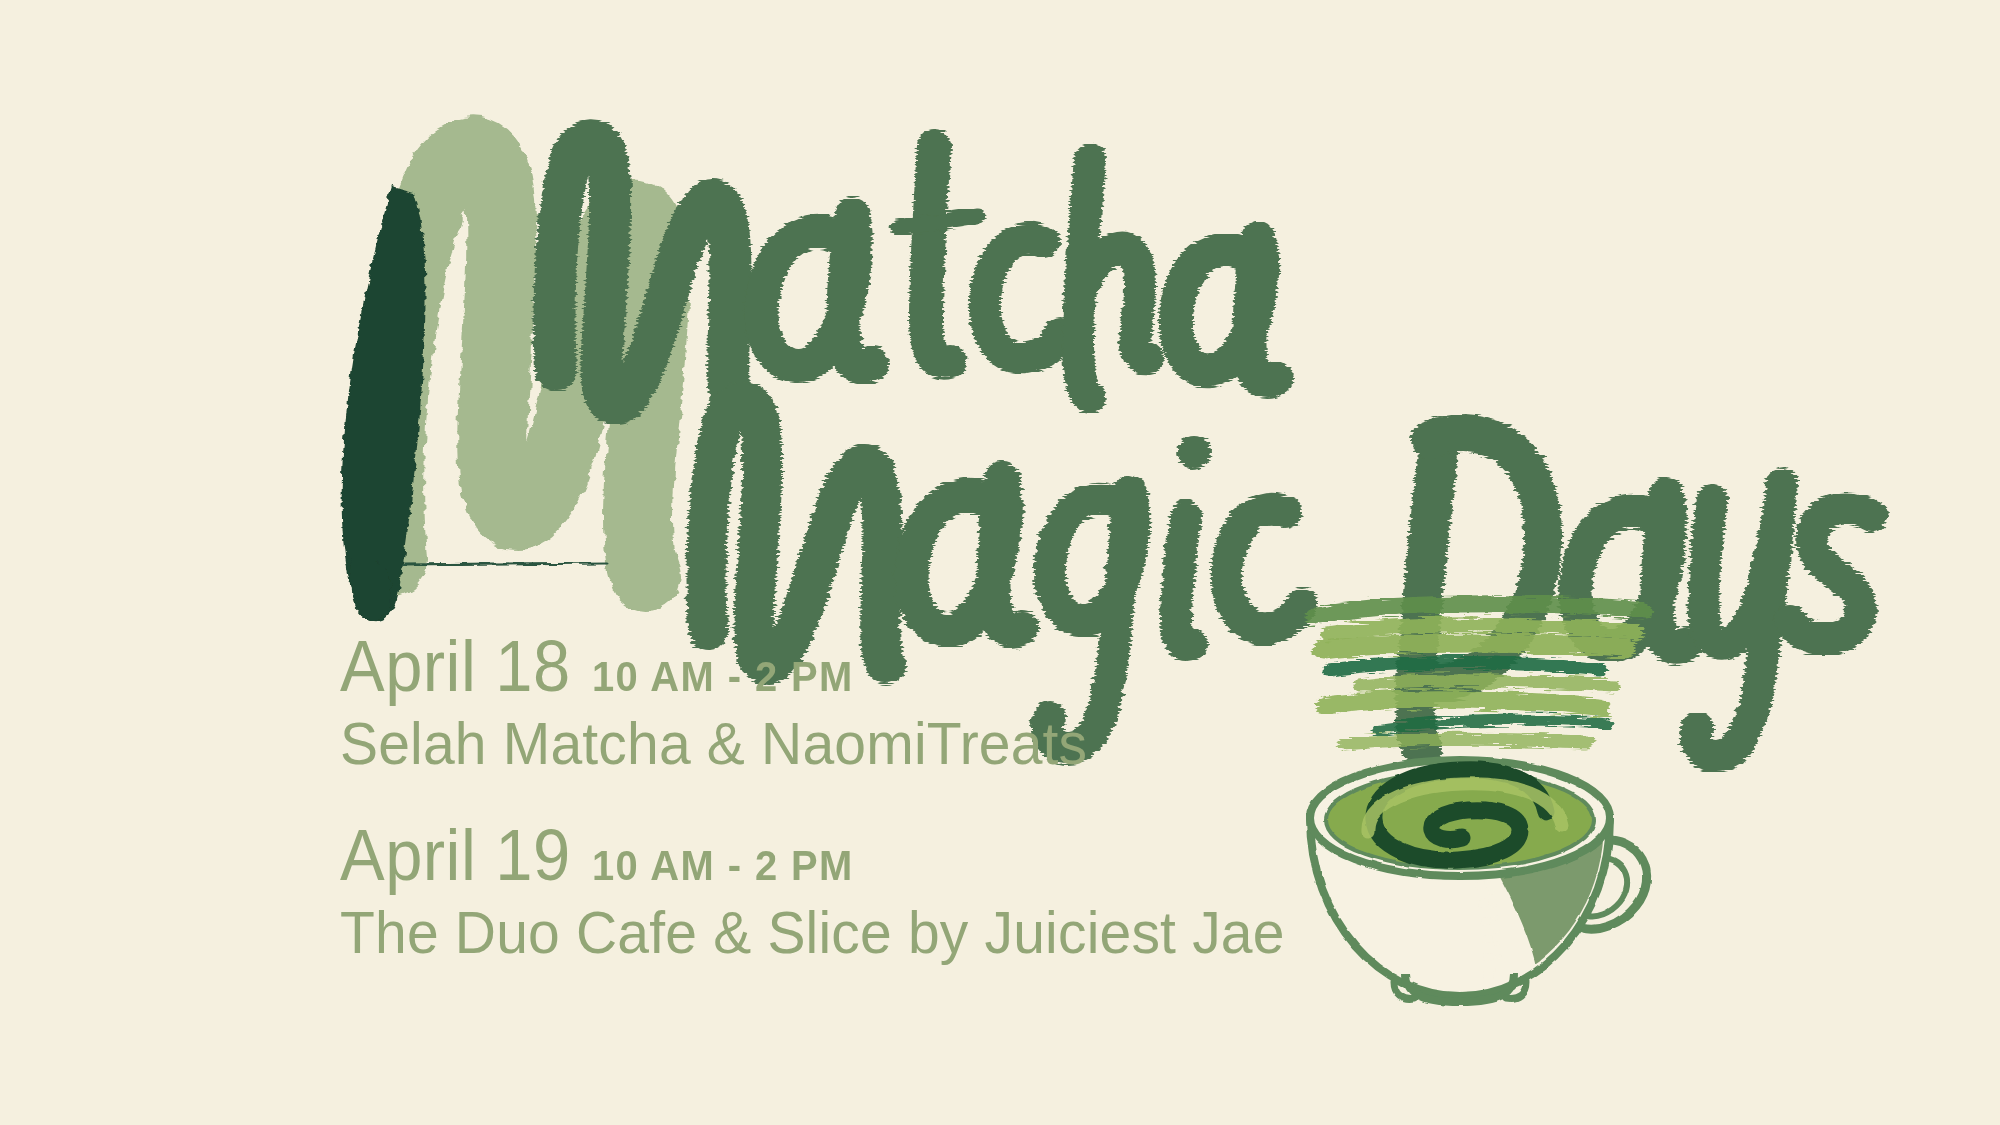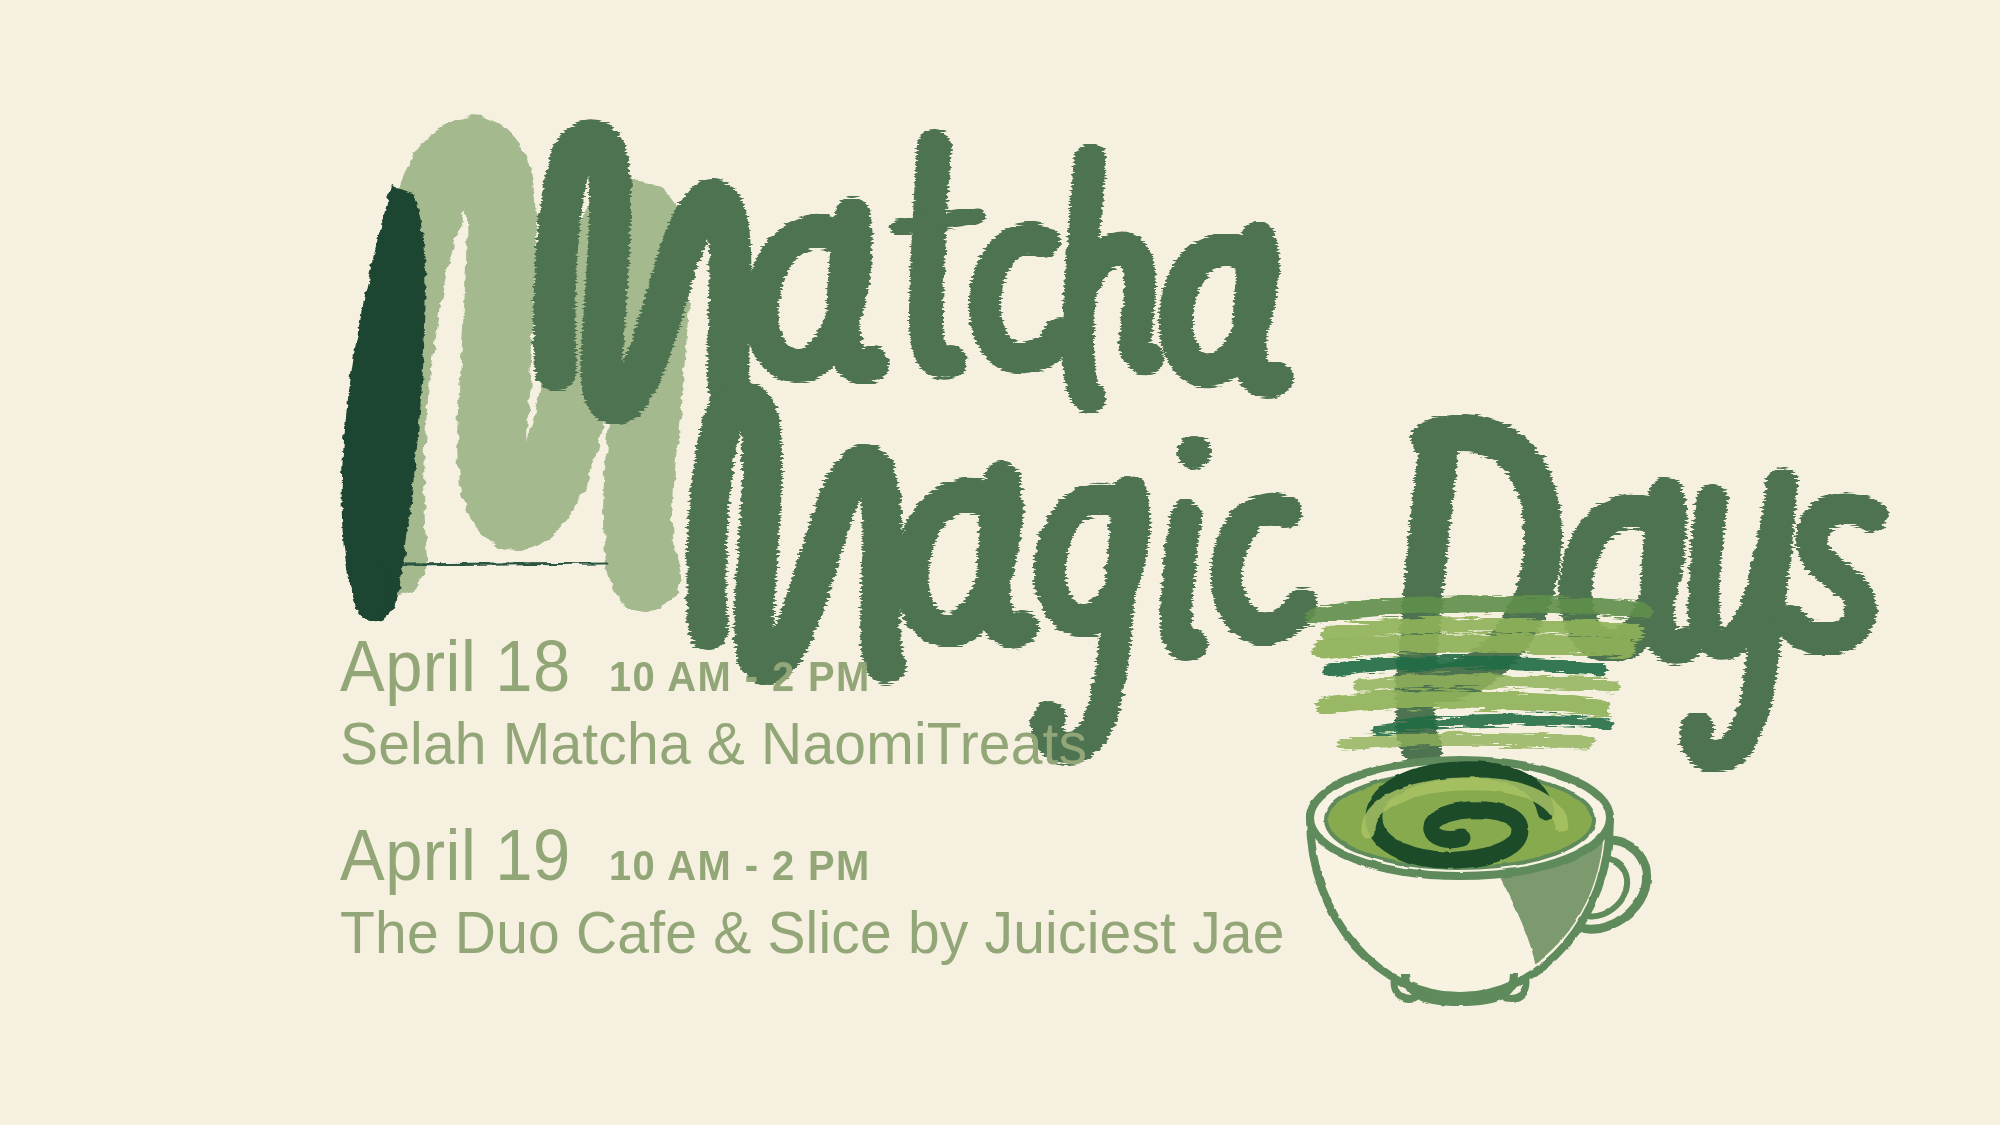--- a/index.html
+++ b/index.html
@@ -41,21 +41,21 @@
     left: 340px;
     top: 630px;
     width: 920px;
   }
   .sched-block { margin-bottom: 44px; }
   .sched-block:last-child { margin-bottom: 16px; }
 
   .date-row {
     display: flex;
     align-items: baseline;
-    gap: 21px;
+    gap: 4px;
     white-space: nowrap;
   }
   .date-main {
     font-size: 72px;
     line-height: 1.0;
     color: #93A677;
     font-weight: 400;
     letter-spacing: 0.5px;
     font-family: "Liberation Sans", sans-serif;
     transform: scaleX(0.93);

